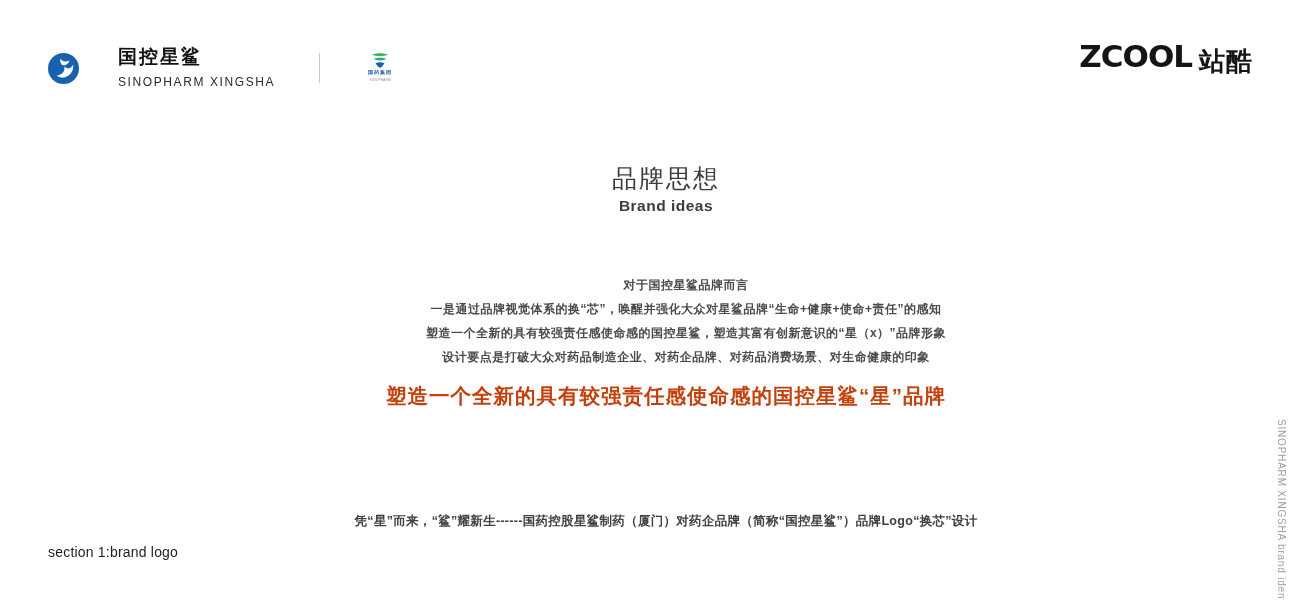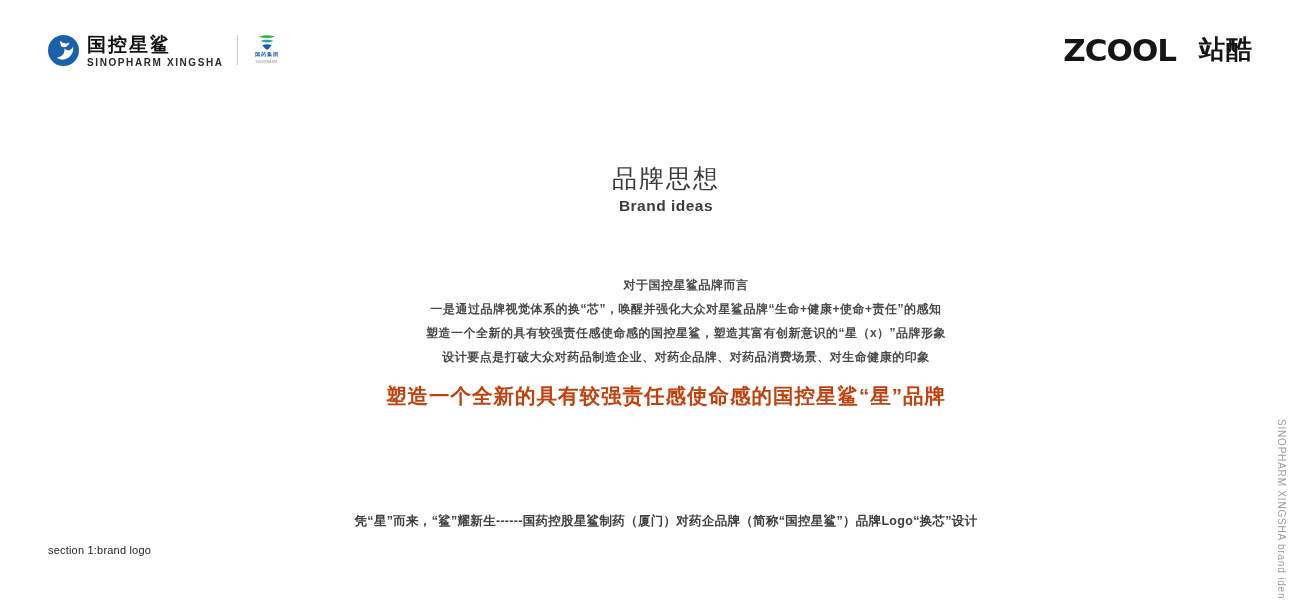--- a/index.html
+++ b/index.html
@@ -8,60 +8,60 @@
     position: relative;
     width: 1300px; height: 600px;
     background: #ffffff;
     overflow: hidden;
     font-family: "Liberation Sans", "DejaVu Sans", sans-serif;
     color: #333;
   }
 
   
   .brand-lockup {
-    position: absolute; left: 48px; top: 35px;
-    display: flex; 
+    position: absolute; left: 48px; top: 47px;
+    display: flex; align-items: center; gap: 31px;
   }
   .shark-badge { width: 31px; height: 31px; flex: 0 0 auto; }
   .brand-text { margin-left: 8px; }
   .brand-name-cn {
     font-size: 19px; font-weight: 700; color: #121212;
     letter-spacing: 2px; line-height: 20px; white-space: nowrap;
   }
   .brand-name-en {
-    font-size: 10px; font-weight: 700; color: #2a2a2a;
-    letter-spacing: 1.6px; margin-top: 2px; white-space: nowrap;
+    font-size: 12px; font-weight: 400; color: #2a2a2a;
+    letter-spacing: 1.6px; margin-top: 8px; white-space: nowrap;
   }
   .lockup-divider {
     width: 1px; height: 30px; background: #c9c9c9;
     margin: 0 11px 0 13px;
   }
   .group-logo { display: flex; flex-direction: column; align-items: center; width: 36px; }
   .group-emblem { width: 20px; height: 15px; }
   .group-name-cn {
     font-size: 6px; font-weight: 700; color: #1961ac;
     white-space: nowrap; margin-top: 1px; transform: scale(0.85); transform-origin: center top;
     letter-spacing: 1px;
   }
   .group-name-en {
     font-size: 5px; color: #8a8a8a; white-space: nowrap;
     transform: scale(0.62); transform-origin: center top; letter-spacing: 0.5px;
   }
 
   
   .zcool-lockup {
     position: absolute; right: 47px; top: 32px;
-    display: flex; align-items: flex-start; color: #151515; gap: 16px;
+    display: flex; align-items: center; color: #151515;
   }
   .zcool-latin {
     font-size: 31px; font-weight: 900; letter-spacing: -1px;
     font-family: "DejaVu Sans", sans-serif;
   }
   .zcool-cn {
-    font-size: 26px; font-weight: 900; margin-left: 7px; letter-spacing: 1px;
+    font-size: 26px; font-weight: 900; margin-left: 7px; letter-spacing: 1px; margin-top: 12px;
   }
 
   
   .centered { position: absolute; left: 16px; width: 100%; text-align: center; }
   .page-title {
     top: 162px; font-size: 25px; font-weight: 500; color: #3c3c3c;
     letter-spacing: 2px;
   }
   .page-subtitle {
     top: 197px; font-size: 15.5px; font-weight: 700; color: #3c3c3c;
@@ -76,21 +76,21 @@
     letter-spacing: 1px;
   }
   .brand-caption {
     top: 513px; font-size: 12.5px; font-weight: 700; color: #404040;
     letter-spacing: 0.3px;
   }
 
   
   .section-label {
     position: absolute; left: 48px; top: 544px;
-    font-size: 11px; font-weight: 500; color: #1f1f1f; letter-spacing: 0.2px;
+    font-size: 14px; font-weight: 500; color: #1f1f1f; letter-spacing: 0.2px;
   }
 
   
   .vertical-tag {
     position: absolute; right: 13px; top: 419px;
     writing-mode: vertical-rl;
     font-size: 10px; color: #9e9e9e; letter-spacing: 0.8px;
     white-space: nowrap;
   }
 </style>

